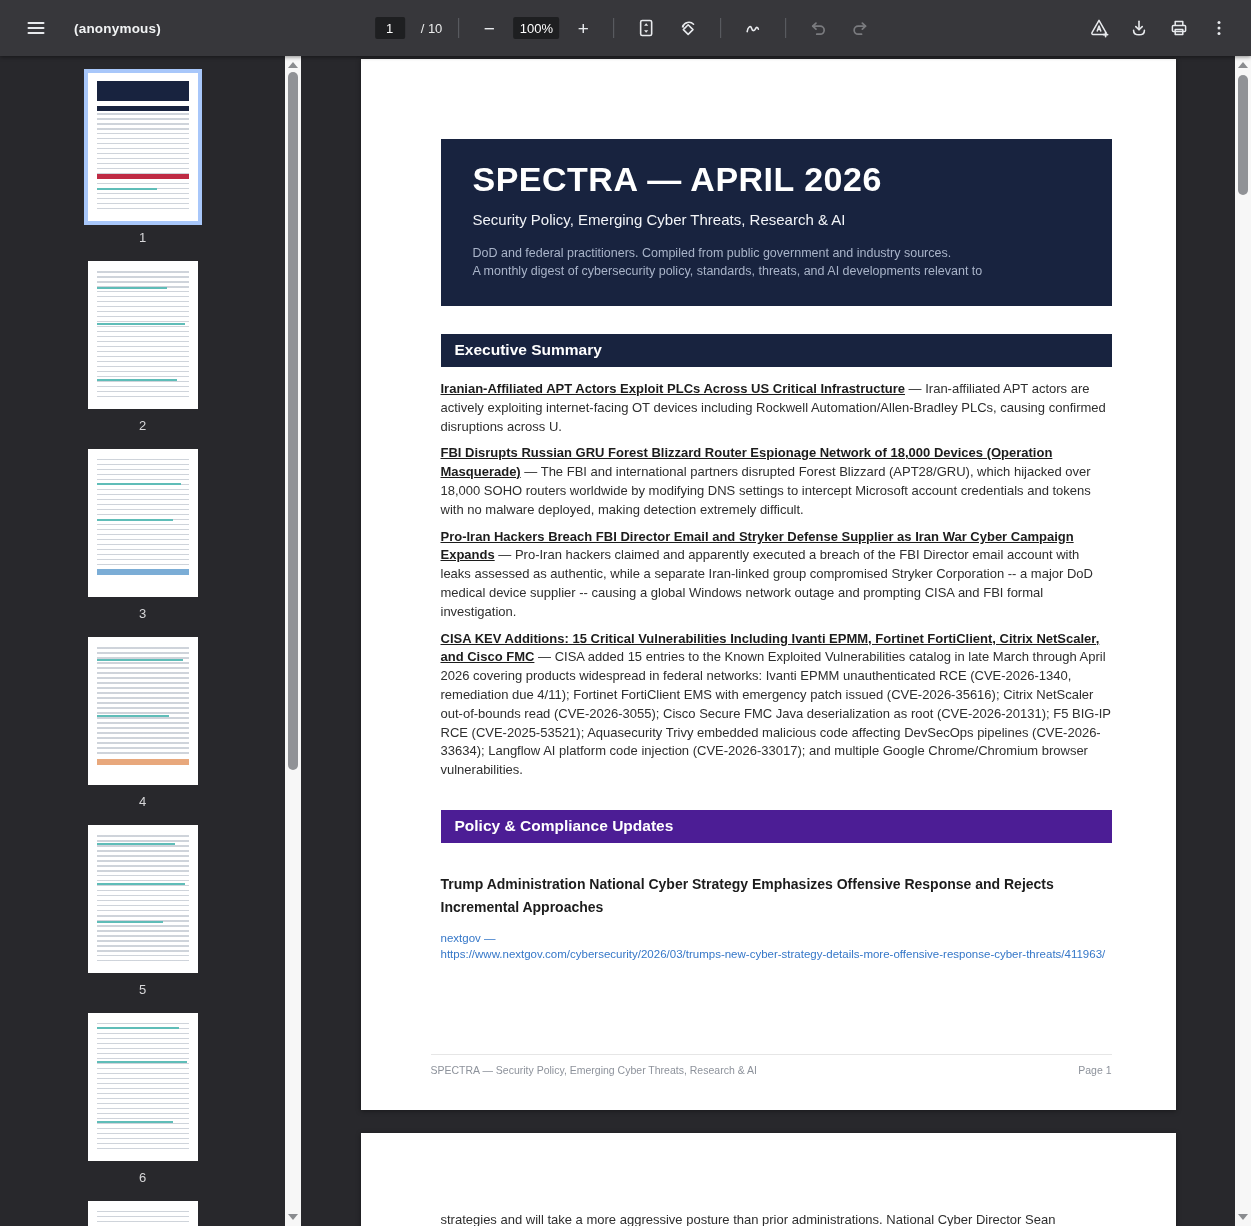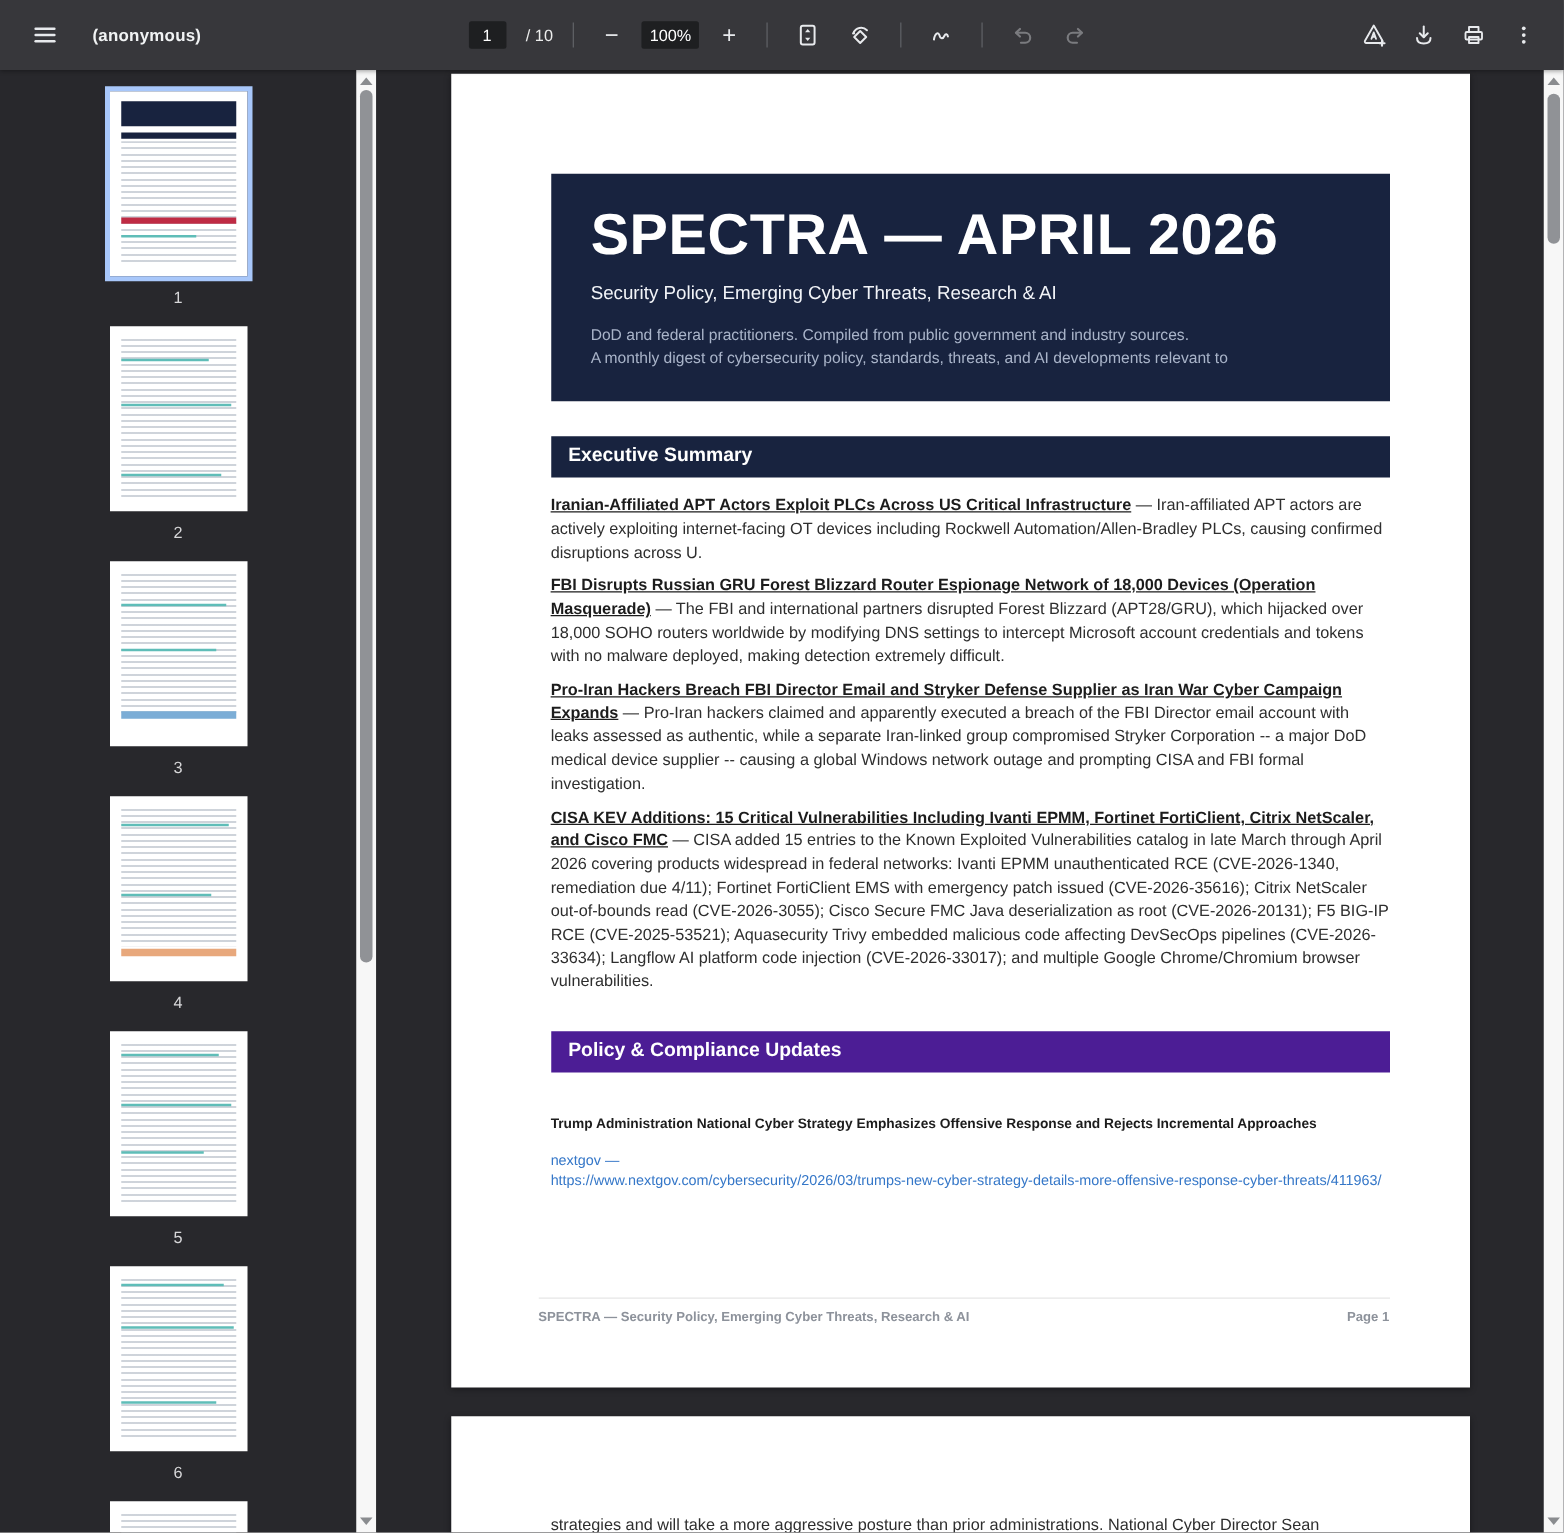--- a/index.html
+++ b/index.html
@@ -55,39 +55,39 @@
   .m-navy { background:#18233f; } .m-red { background:#bf2b44; }
   .m-blue { background:#7badd6; } .m-orange { background:#e8a87c; }
   .m-teal-line { position:absolute; left:9px; height:1.5px; background:#5fbdb8; }
 
   
   .page { width:815px; margin:0 auto; background:#fff; box-shadow:0 1px 5px rgba(0,0,0,.4); position:relative; }
   .page-1 { margin-top:3px; height:1051px; padding:80px 64px 0 80px; }
   .page-2 { margin-top:23px; height:220px; padding:78px 64px 0 80px; }
 
   .doc-header { background:#18233f; color:#fff; padding:21px 30px 26px 32px; }
-  .doc-header h1 { font-size:46px; letter-spacing:.5px; }
+  .doc-header h1 { font-size:34px; letter-spacing:.5px; }
   .doc-sub { font-size:15px; margin-top:12px; font-weight:normal; color:#f2f4f8; }
   .doc-desc { margin-top:17px; font-size:12.5px; line-height:17.5px; color:#a9b4c9; }
 
   .section-bar { margin-top:28px; color:#fff; font-weight:bold; font-size:15.5px; padding:7px 0 8px 14px; }
   .section-bar.navy { background:#18233f; }
   .section-bar.red { background:#4c1d95; }
 
   .exec { margin-top:13px; color:#2e2e2e; }
   .exec p { font-size:13px; line-height:18.8px; margin-bottom:8px; }
   .exec strong { color:#1c1c1c;text-decoration:underline; }
 
-  .article-h { margin-top:30px; font-size:11px; font-weight:bold; line-height:23.5px; color:#1c1c1c; }
+  .article-h { margin-top:30px; font-size:14px; font-weight:bold; line-height:23.5px; color:#1c1c1c; }
   .article-src { margin-top:10px; font-size:11.5px; line-height:16px; color:#3577c8; cursor:pointer; }
   .article-body { margin-top:12px; font-size:13px; line-height:18.8px; color:#2e2e2e; }
 
-  .page-footer { position:absolute; left:70px; right:64px; bottom:50px; border-top:1px solid #e6e6e6;
+  .page-footer { position:absolute; left:70px; right:64px; bottom:34px; border-top:1px solid #e6e6e6;
                  padding-top:9px; display:flex; justify-content:space-between;
-                 font-size:10.5px; color:#8d929b;font-weight:bold; }
+                 font-size:10.5px; color:#8d929b; }
   .p2-text { font-size:13px; line-height:18.8px; color:#2e2e2e; }
 
   svg { display:block; }
 </style>
 </head>
 <body>
 
 <div class="toolbar">
   <div class="tb-left">
     <button class="icon-btn">

